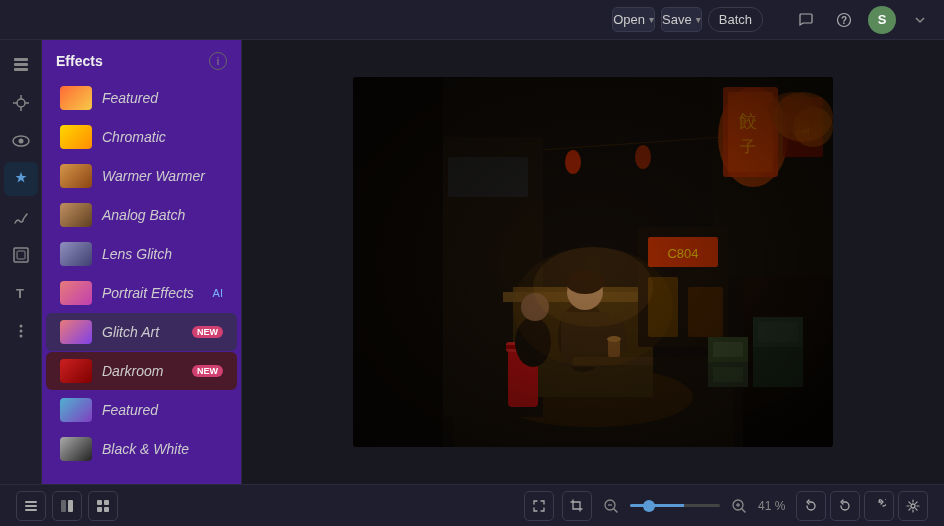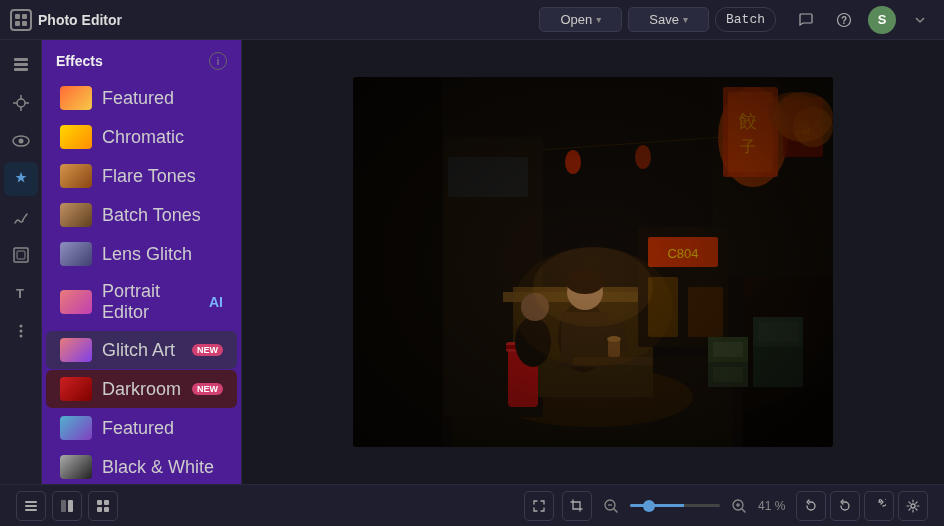--- a/index.html
+++ b/index.html
@@ -47,35 +47,34 @@
     .header-spacer { flex: 1; }
     .header-btn {
       display: flex;
       align-items: center;
       gap: 4px;
       background: #2a2a3e;
       border: 1px solid #3a3a4e;
       border-radius: 5px;
       color: #ccc;
       font-size: 13px;
-      padding: 4px 20px;
+      padding: 4px 0;
       cursor: pointer;
       margin-right: 6px;
     }
     .header-btn-chevron { font-size: 10px; color: #888; }
     .batch-btn {
       background: transparent;
       border: 1px solid #3a3a4e;
       border-radius: 12px;
       color: #ccc;
       font-size: 13px;
       padding: 4px 10px;
       cursor: pointer;
-      margin-right: 6px;
-      font-family: Liberation Mono, monospace;
+      margin-right: 19px;
     }
     .header-icons {
       display: flex;
       align-items: center;
       gap: 10px;
       margin-left: 10px;
     }
     .header-icon-btn {
       width: 28px;
       height: 28px;
@@ -188,36 +187,37 @@
     .effect-item.active { background: #3a2a5e; }
     .effect-item.active-dark { background: #4a1a2a; }
     .effect-thumb {
       width: 32px;
       height: 24px;
       border-radius: 4px;
       overflow: hidden;
       flex-shrink: 0;
     }
     .effect-label {
-      font-size: 18px;
+      font-size: 14px;
       color: #ccc;
       flex: 1;
+      font-style: italic;
     }
     .new-badge {
       background: #d04070;
       color: white;
       font-size: 9px;
       font-weight: 700;
       padding: 1px 5px;
       border-radius: 6px;
     }
     .ai-badge {
       color: #7ab4ff;
-      font-size: 14px;
-      font-weight: 700;
+      font-size: 11px;
+      font-weight: 400;
     }
 
     
     .thumb-featured { background: linear-gradient(135deg, #ff6b35, #f7c948); }
     .thumb-favorites { background: linear-gradient(135deg, #ffd700, #ff8c00); }
     .thumb-bw { background: linear-gradient(135deg, #888, #333); }
     .thumb-warmer { background: linear-gradient(135deg, #d4954a, #8b4513); }
     .thumb-analog { background: linear-gradient(135deg, #c09060, #604020); }
     .thumb-lens { background: linear-gradient(135deg, #9090c0, #404070); }
     .thumb-portrait { background: linear-gradient(135deg, #e87a7a, #c040b0); }
@@ -322,31 +322,20 @@
     .right-icons {
       display: flex;
       align-items: center;
       gap: 4px;
     }
   </style>
 </head>
 <body>
 
 <div class="header">
-  <div class="header-logo">
-    <div class="logo-icon">
-      <svg width="14" height="14" viewBox="0 0 14 14" fill="none">
-        <rect x="1" y="1" width="5" height="5" fill="#888" rx="1"></rect>
-        <rect x="8" y="1" width="5" height="5" fill="#888" rx="1"></rect>
-        <rect x="1" y="8" width="5" height="5" fill="#888" rx="1"></rect>
-        <rect x="8" y="8" width="5" height="5" fill="#888" rx="1"></rect>
-      </svg>
-    </div>
-    <span class="header-title">Photo Editor</span>
-  </div>
   <div class="header-spacer"></div>
   <button class="header-btn">
     <span>Open</span>
     <span class="header-btn-chevron">▾</span>
   </button>
   <button class="header-btn">
     <span>Save</span>
     <span class="header-btn-chevron">▾</span>
   </button>
   <button class="batch-btn">Batch</button>
@@ -439,36 +428,36 @@
       </div>
 
       <div class="effect-item">
         <div class="effect-thumb thumb-favorites"></div>
         <span class="effect-label">Chromatic</span>
       </div>
 
 
       <div class="effect-item">
         <div class="effect-thumb thumb-warmer"></div>
-        <span class="effect-label">Flare Tones</span>
+        <span class="effect-label">Warmer Warmer</span>
       </div>
 
       <div class="effect-item">
         <div class="effect-thumb thumb-analog"></div>
-        <span class="effect-label">Batch Tones</span>
+        <span class="effect-label">Analog Batch</span>
       </div>
 
       <div class="effect-item">
         <div class="effect-thumb thumb-lens"></div>
         <span class="effect-label">Lens Glitch</span>
       </div>
 
       <div class="effect-item">
         <div class="effect-thumb thumb-portrait"></div>
-        <span class="effect-label">Portrait Editor</span>
+        <span class="effect-label">Portrait Effects</span>
         <span class="ai-badge">AI</span>
       </div>
 
       <div class="effect-item active">
         <div class="effect-thumb thumb-glitch"></div>
         <span class="effect-label">Glitch Art</span>
         <span class="new-badge">NEW</span>
       </div>
 
       <div class="effect-item active-dark" style="background:#4a1a2a;">

